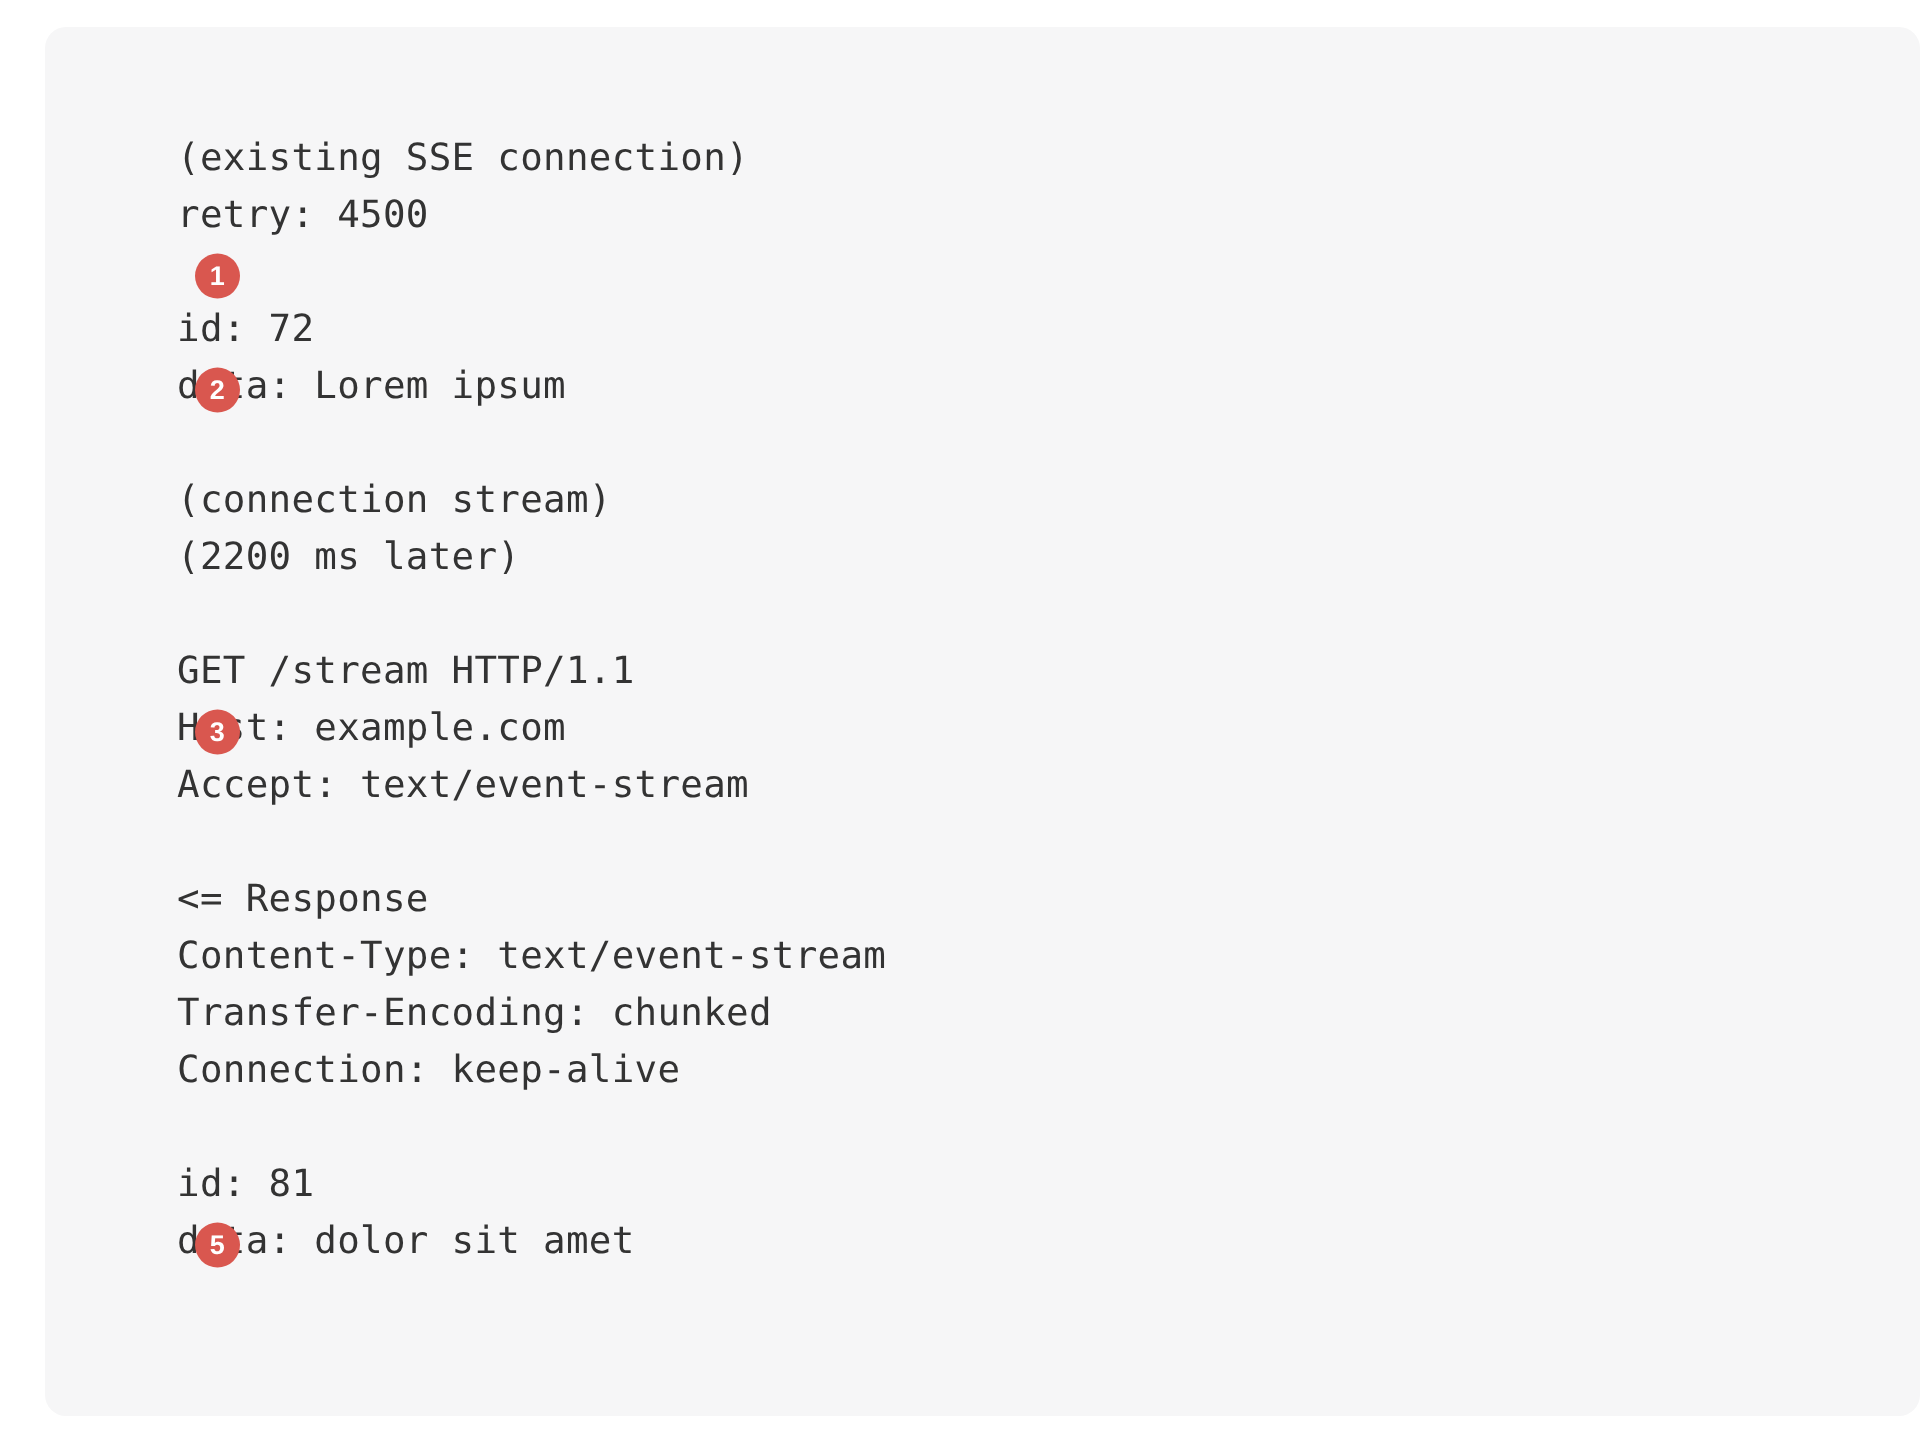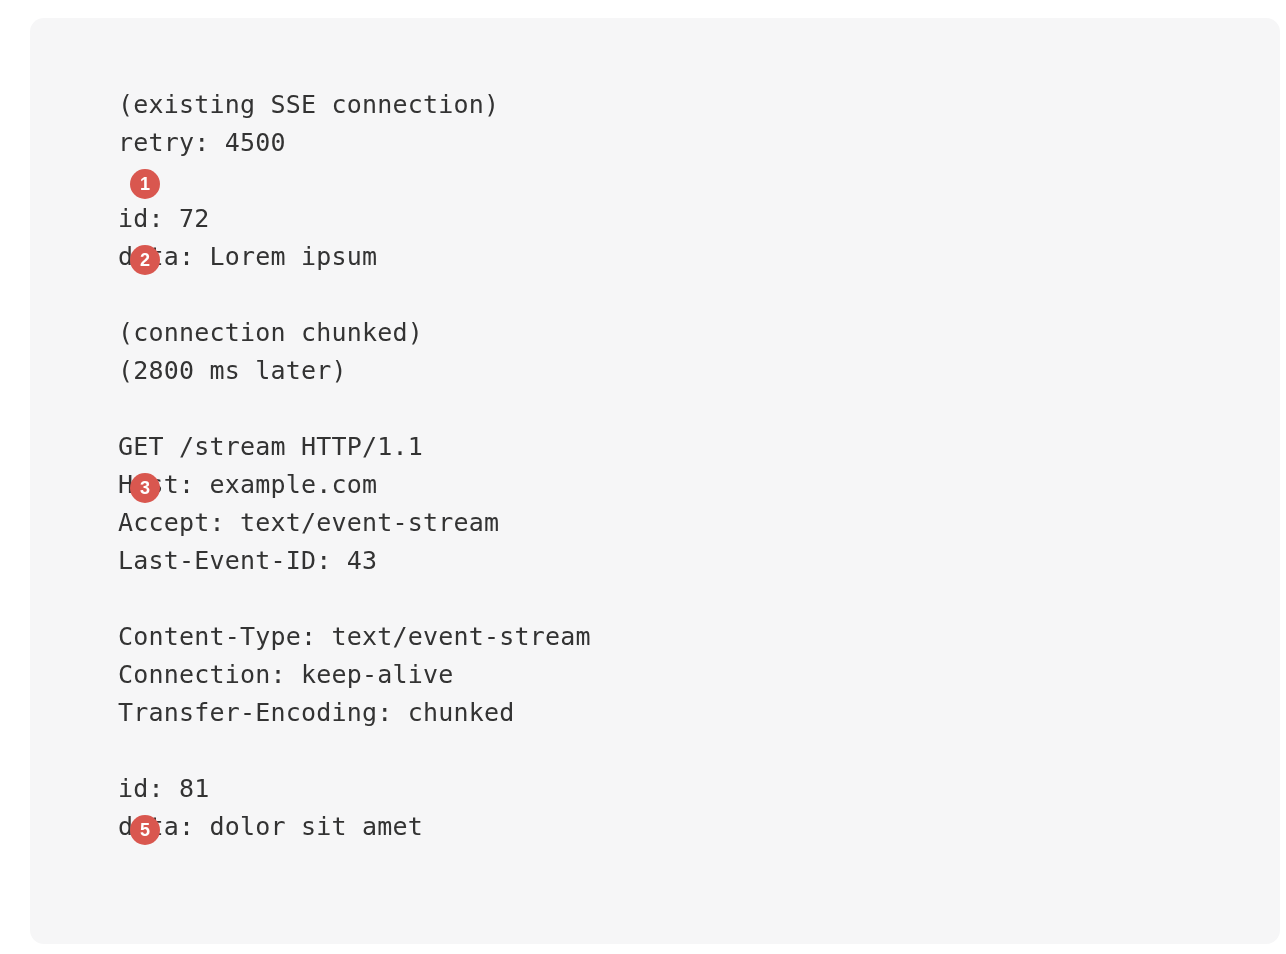--- a/index.html
+++ b/index.html
@@ -94,26 +94,26 @@
     <span class="code-text">data: Lorem ipsum</span>
     
   </div>
 
   <div class="code-line">
     <span class="code-text">&nbsp;</span>
     
   </div>
 
   <div class="code-line">
-    <span class="code-text">(connection chunked)</span>
+    <span class="code-text">(connection stream)</span>
     
   </div>
 
   <div class="code-line">
-    <span class="code-text">(2800 ms later)</span>
+    <span class="code-text">(2200 ms later)</span>
     
   </div>
 
   <div class="code-line">
     <span class="code-text">&nbsp;</span>
     
   </div>
 
 
   <div class="code-line">
@@ -124,44 +124,44 @@
   <div class="code-line">
     <span class="code-text">Host: example.com</span>
     
   </div>
 
   <div class="code-line">
     <span class="code-text">Accept: text/event-stream</span>
     
   </div>
 
-  <div class="code-line">
-    <span class="code-text">Last-Event-ID: 43</span>
-    
-  </div>
 
   <div class="code-line">
     <span class="code-text">&nbsp;</span>
     
   </div>
 
+  <div class="code-line">
+    <span class="code-text">&lt;= Response</span>
+    
+  </div>
 
 
   <div class="code-line">
     <span class="code-text">Content-Type: text/event-stream</span>
     
   </div>
 
   <div class="code-line">
-    <span class="code-text">Connection: keep-alive</span>
+    <span class="code-text">Transfer-Encoding: chunked</span>
     
   </div>
 
   <div class="code-line">
-    <span class="code-text">Transfer-Encoding: chunked</span>
+    <span class="code-text">Connection: keep-alive</span>
     
   </div>
 
   <div class="code-line">
     <span class="code-text">&nbsp;</span>
     
   </div>
 
   <div class="code-line">
     <span class="code-text">id: 81</span>

